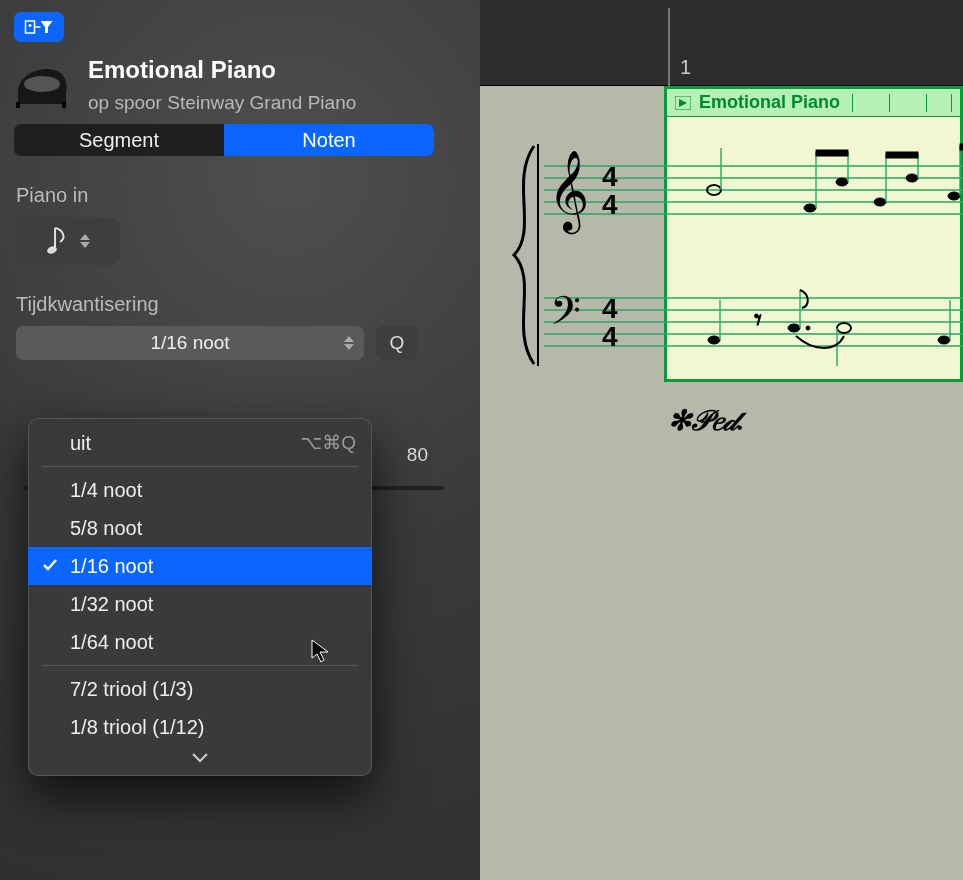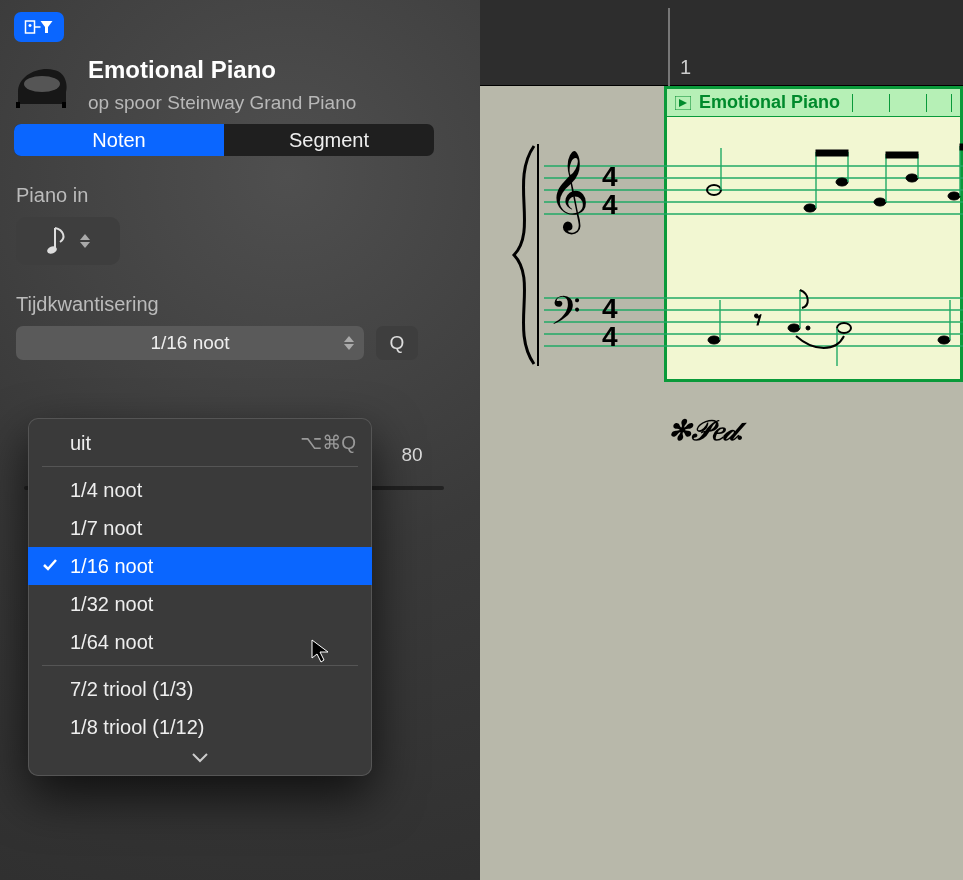--- a/index.html
+++ b/index.html
@@ -52,21 +52,21 @@
     flex:0 0 348px; height:34px; border-radius:7px; background:#5a5a5a;
     display:flex; align-items:center; justify-content:center; position:relative;
     font-size:19px; color:#eee; cursor:pointer;
   }
   .quant-select .stepper { position:absolute; right:10px; }
   .q-btn {
     width:42px; height:34px; border-radius:7px; background:#3e3e3e;
     display:flex; align-items:center; justify-content:center; font-size:19px; color:#ddd; cursor:pointer;
   }
   .value-80 {
-    position:absolute; left:382px; top:444px; width:60px; text-align:center;
+    position:absolute; left:368px; top:444px; width:60px; text-align:right;
     font-size:19px; color:#ddd;
   }
   .slider-track {
     position:absolute; left:24px; top:486px; width:420px; height:4px;
     background:#222; border-radius:2px;
   }
 
   
   .dropdown {
     position:absolute; left:28px; top:418px; width:344px;
@@ -119,21 +119,21 @@
   .region-header .ticks { flex:1; border-left:1px solid #0a9a3a; border-right:1px solid #0a9a3a; height:18px; margin-left:4px; background:repeating-linear-gradient(to right, transparent 0 36px, #0a9a3a 36px 37px); }
   .region-title { font-size:18px; color:#008a2c; font-weight:600; }
 
   .stave-area {
     position:absolute; left:24px; top:140px; right:0; height:300px;
   }
   .brace { position:absolute; left:0; top:0; }
   .staff { position:absolute; left:40px; right:0; }
   .staff line { stroke:#2a6; stroke-width:1.4; }
   .pedal {
-    position:absolute; left:188px; top:414px; font-family:"Times New Roman", serif;
+    position:absolute; left:188px; top:404px; font-family:"Times New Roman", serif;
     font-style:italic; font-size:28px; color:#000; font-weight:bold;
   }
 </style>
 </head>
 <body>
 
 <div class="inspector">
 
   <div class="filter-btn">
     <svg viewBox="0 0 40 24">
@@ -153,22 +153,22 @@
         <ellipse cx="28" cy="22" rx="18" ry="8" fill="#555"></ellipse>
       </svg>
     </div>
     <div>
       <div class="track-title">Emotional Piano</div>
       <div class="track-sub">op spoor Steinway Grand Piano</div>
     </div>
   </div>
 
   <div class="seg-noten">
+    <div class="tab">Segment</div>
     <div class="tab active">Noten</div>
-    <div class="tab">Segment</div>
   </div>
 
   <div class="section-label">Piano in</div>
   <div class="note-picker">
     <svg viewBox="0 0 22 34">
       <path d="M9 4 L9 24" stroke="#ddd" stroke-width="2"></path>
       <ellipse cx="6" cy="26" rx="5" ry="3.5" fill="#ddd" transform="rotate(-20 6 26)"></ellipse>
       <path d="M9 4 C18 6, 20 14, 14 18" fill="none" stroke="#ddd" stroke-width="2"></path>
     </svg>
     <div class="stepper">
@@ -194,21 +194,21 @@
 <div class="slider-track"></div>
 
 <div class="dropdown">
   <div class="dd-item">
     <span>uit</span>
     <span class="shortcut">⌥⌘Q</span>
   </div>
   <div class="dd-sep"></div>
   <div id="dd-g1">
       <div class="dd-item"><span>1/4 noot</span></div>
-      <div class="dd-item"><span>1/7 noot</span></div>
+      <div class="dd-item"><span>5/8 noot</span></div>
       <div class="dd-item selected"><svg class="check" viewBox="0 0 16 16">
           <path d="M2 8 L6 12 L14 3" fill="none" stroke="#fff" stroke-width="2.5"></path>
         </svg><span>1/16 noot</span></div>
       <div class="dd-item"><span>1/32 noot</span></div>
       <div class="dd-item"><span>1/64 noot</span></div>
     </div>
   <div class="dd-sep"></div>
   <div id="dd-g2">
       <div class="dd-item"><span>7/2 triool (1/3)</span></div>
       <div class="dd-item"><span>1/8 triool (1/12)</span></div>

